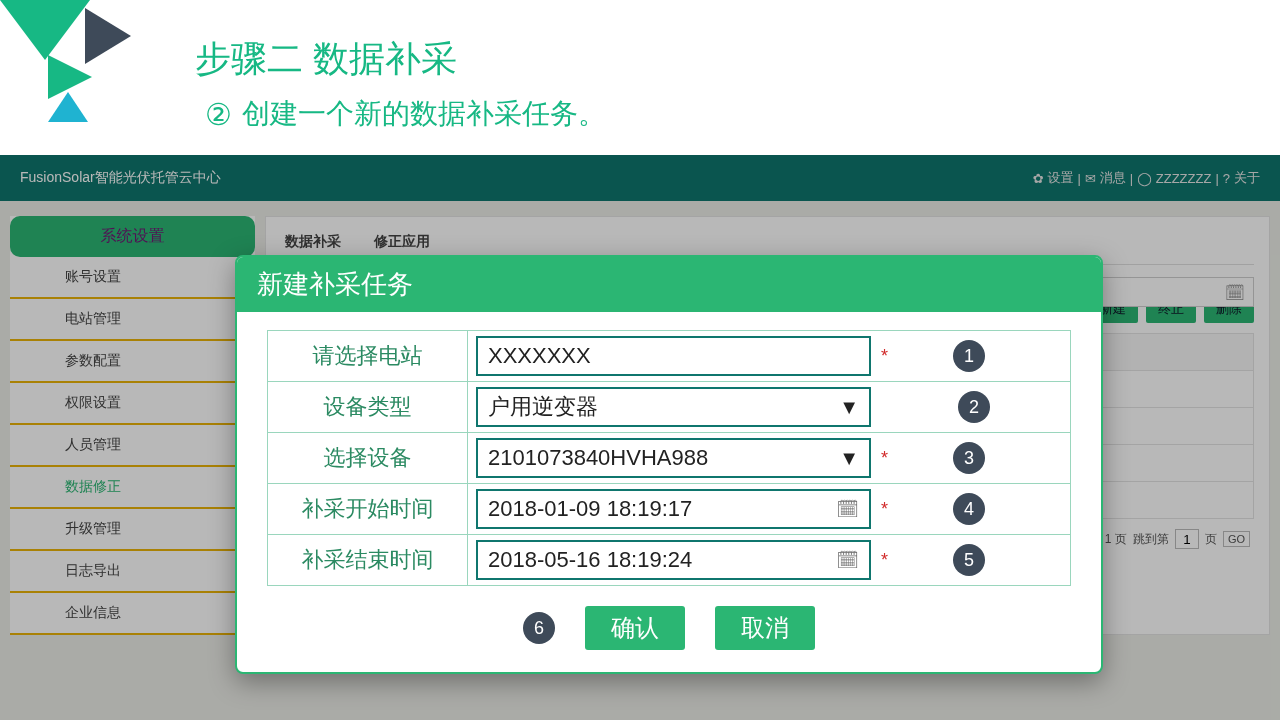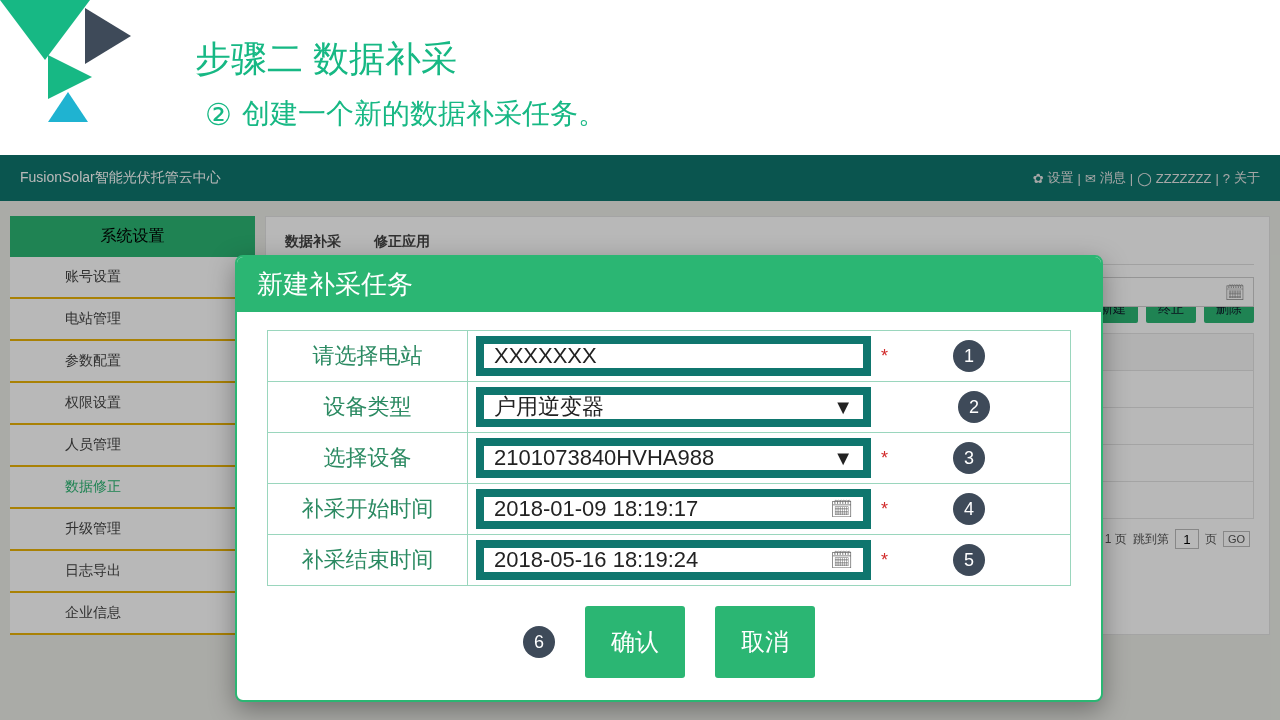--- a/index.html
+++ b/index.html
@@ -19,21 +19,21 @@
   
   .app-area { position: absolute; top: 155px; left: 0; right: 0; bottom: 0; background: #eceee8; }
   .overlay-dim { position: absolute; inset: 0; background: rgba(0,0,0,0.28); pointer-events: none; z-index: 2; }
 
   .app-topbar { height: 46px; background: #0f766e; color: #fff; display: flex; align-items: center; padding: 0 20px; font-size: 14px; justify-content: space-between; }
   .topbar-right { display: flex; gap: 4px; align-items: center; font-size: 13px; color: #e8e8e8; }
   .topbar-right span { display: inline-flex; align-items: center; gap: 4px; }
 
   .app-body { display: flex; padding: 15px 10px; gap: 10px; }
   .sidebar { width: 245px; background: #fff; }
-  .sidebar-head { background: #2bb673; color: #000000; text-align: center; padding: 10px 1px; font-size: 16px; }
+  .sidebar-head { background: #2bb673; color: #701a75; text-align: center; padding: 10px 1px; font-size: 16px; border-radius: 10px; }
   .sidebar-item { padding: 11px 0 11px 55px; font-size: 14px; color: #444; border-bottom: 2px solid #eab308; }
   .sidebar-item.active { color: #2bb673; }
 
   .main { flex: 1; background: #fff; border: 1px solid #e3e3e3; padding: 10px 15px; position: relative; }
   .tabs { display: flex; gap: 25px; border-bottom: 1px solid #e0e0e0; margin-bottom: 14px; }
   .tab { padding: 6px 4px 10px; font-size: 14px; color: #444; font-weight: 600; }
   .tab.active { border-bottom: 3px solid #2bb673; }
 
   .action-row { display: flex; justify-content: flex-end; gap: 8px; margin: 30px 0 10px; }
   .btn-sm { background: #2bb673; color: #0f172a; border: none; padding: 5px 12px; font-size: 13px; border-radius: 2px; }
@@ -49,27 +49,27 @@
 
   
   .modal { position: absolute; top: 100px; left: 235px; width: 868px; background: #fff; border: 2px solid #2bb673; border-radius: 8px; box-shadow: 0 8px 26px rgba(0,0,0,0.35); z-index: 10; }
   .modal-head { background: #2bb673; color: #fff; font-size: 26px; padding: 10px 20px; border-radius: 6px 6px 0 0; }
   .modal-body { padding: 18px 30px 22px; }
   .form-table { width: 100%; border-collapse: collapse; border-radius: 27px; }
   .form-table td { border: 1px solid #9ad6bd; padding: 0; vertical-align: middle; }
   .form-table td.label { width: 200px; text-align: center; font-size: 22px; color: #2b8a62; background:#fff; padding: 8px 4px; }
   .form-table td.field { padding: 5px 8px; }
   .field-inner { display: flex; align-items: center; gap: 10px; }
-  .control { flex: 0 0 395px; height: 40px; border: 8px solid #0f766e; background: #fff; display: flex; align-items: center; padding: 0 10px; font-size: 22px; color: #222; position: relative; }
+  .control { flex: 0 0 395px; height: 40px; border: 2px solid #0f766e; background: #fff; display: flex; align-items: center; padding: 0 10px; font-size: 22px; color: #222; position: relative; }
   .control .caret { margin-left: auto; font-size: 20px; }
   .control .cal { margin-left: auto; font-size: 18px; color: #666; }
   .star { color: #d12a2a; font-size: 18px; }
   .callout { width: 32px; height: 32px; border-radius: 50%; background: #3e4a59; color: #fff; display: inline-flex; align-items: center; justify-content: center; font-size: 18px; margin-left: 55px; }
   .modal-actions { display: flex; justify-content: center; gap: 30px; margin-top: 20px; align-items: center; }
-  .modal-btn { background: #2bb673; color: #fff; border: none; font-size: 24px; padding: 20px 26px; border-radius: 3px; }
+  .modal-btn { background: #2bb673; color: #fff; border: none; font-size: 24px; padding: 6px 26px; border-radius: 3px; }
   .callout.inline { margin: 0; }
 
   .ico { display:inline-block; }
 </style>
 </head>
 <body>
 
 <div class="slide-header">
   <div class="deco triangle-green"></div>
   <div class="deco triangle-dark"></div>

